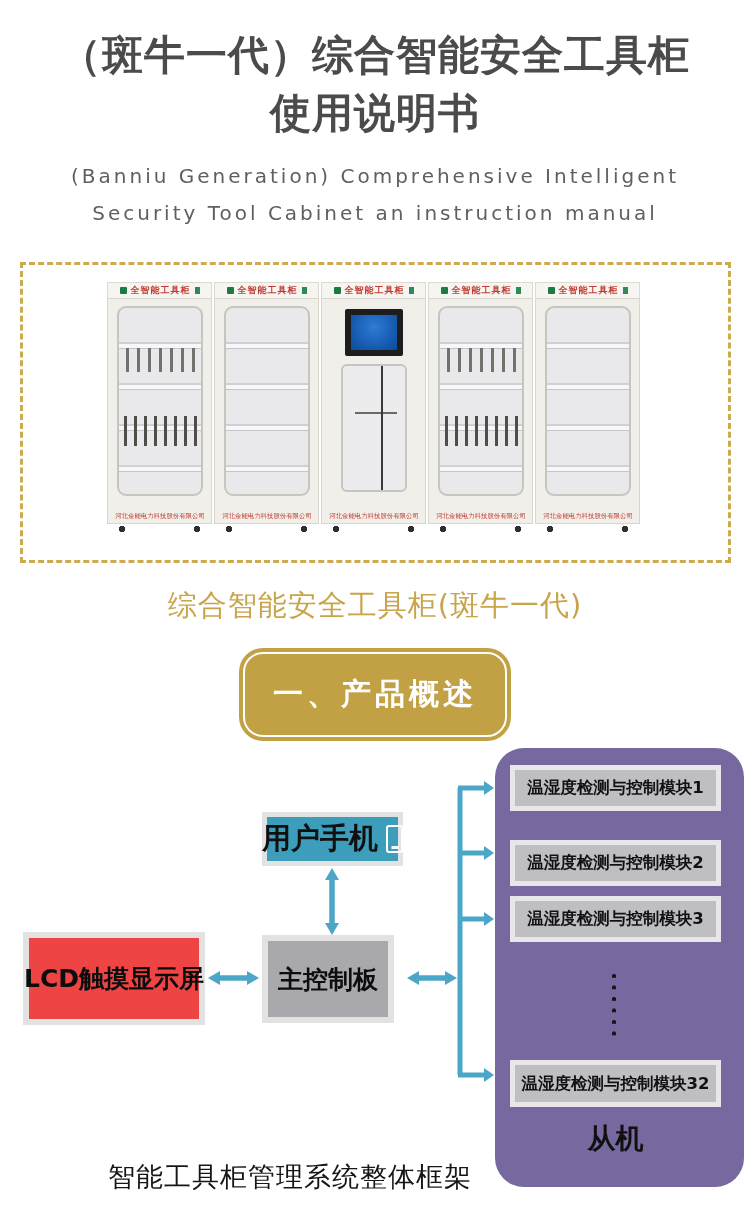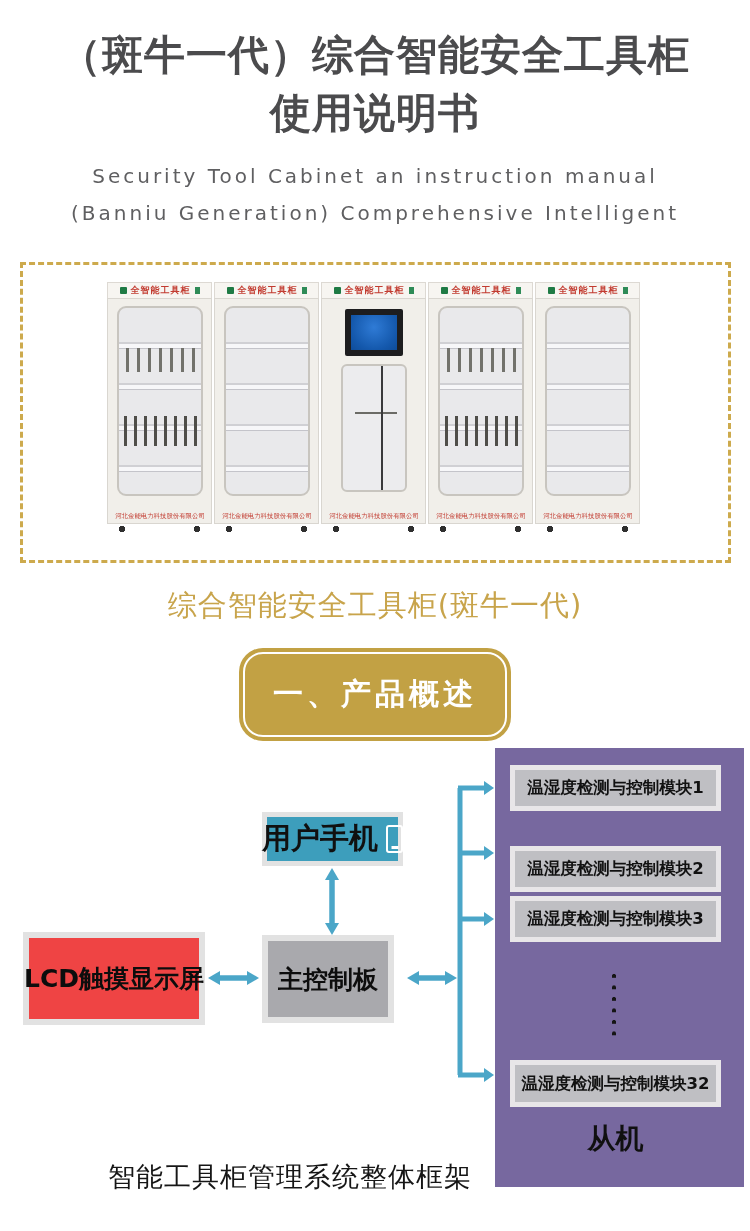--- a/index.html
+++ b/index.html
@@ -111,24 +111,24 @@
   .phone-icon-bar { position:absolute; bottom:2px; left:50%; transform:translateX(-50%); width:7px; height:3px; background:#ffffff; }
 
   .lcd-frame { left:23px; top:932px; width:182px; height:93px; padding:6px; }
   .lcd-inner { background:#ef4444; }
   .lcd-label { font-size:25px; font-weight:bold; color:#0D0D0D; white-space:nowrap; }
 
   .main-frame { left:262px; top:935px; width:132px; height:88px; padding:6px; }
   .main-inner { background:#A9A9AD; }
   .main-label { font-size:25px; font-weight:bold; color:#0D0D0D; white-space:nowrap; }
 
-  .panel { position:absolute; left:495px; top:748px; width:249px; height:439px; background:#77689F; }
+  .panel { position:absolute; left:495px; top:748px; width:249px; height:439px; background:#77689F;border-radius:29px; }
   .module-frame { position:absolute; left:15px; width:211px; height:46px; background:#E8E6E8; padding:5px; }
   .module-frame.m1 { top:17px; }
-  .module-frame.m2 { top:98px; }
+  .module-frame.m2 { top:92px; }
   .module-frame.m3 { top:148px; }
   .module-frame.m32 { top:312px; height:47px; }
   .module-inner {
     width:100%; height:100%; background:#BFBFC3;
     display:flex; align-items:center; justify-content:center;
     font-size:16.5px; font-weight:bold; color:#111111; white-space:nowrap;
   }
   .dots {
     position:absolute; left:116px; top:225px; width:6px; height:66px;
     background: radial-gradient(circle 2.2px at 3px 3px, #151515 95%, transparent) 0 0 / 6px 11.5px repeat-y;
@@ -148,22 +148,22 @@
 </head>
 <body>
 
 <div class="page">
 
   <div class="title">
     <div>（斑牛一代）综合智能安全工具柜</div>
     <div>使用说明书</div>
   </div>
   <div class="subtitle">
+    <div>(Banniu Generation) Comprehensive Intelligent</div>
     <div>Security Tool Cabinet an instruction manual</div>
-    <div>(Banniu Generation) Comprehensive Intelligent</div>
   </div>
 
   <div class="gallery-frame">
     <div class="cabinet-row">
 
       <div class="cabinet">
         <div class="cab-header">
           <span class="cab-logo"></span>
           <span class="cab-title">全智能工具柜</span>
           <span class="cab-mark"></span>

